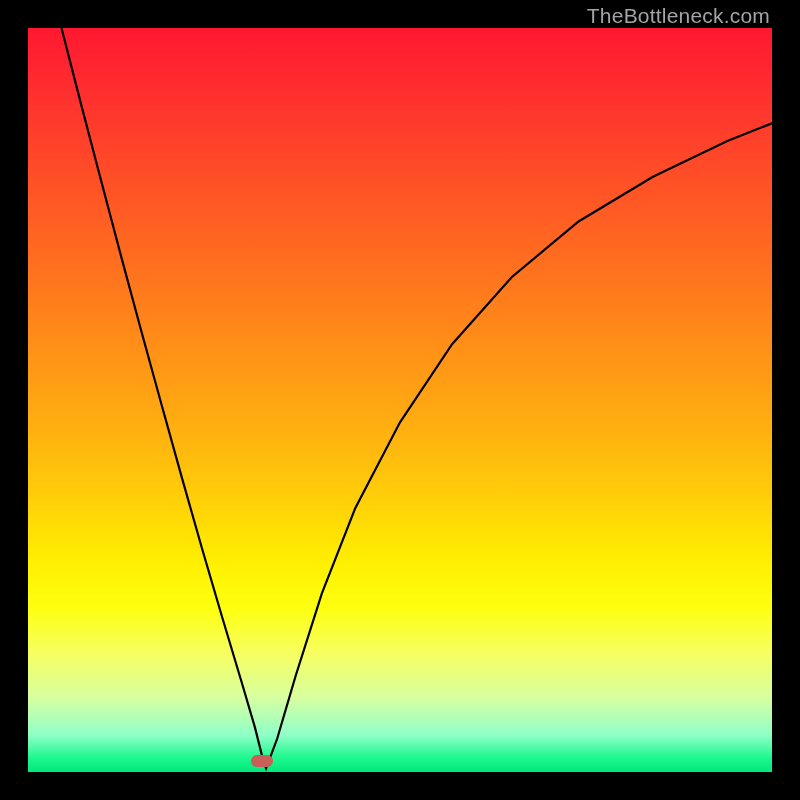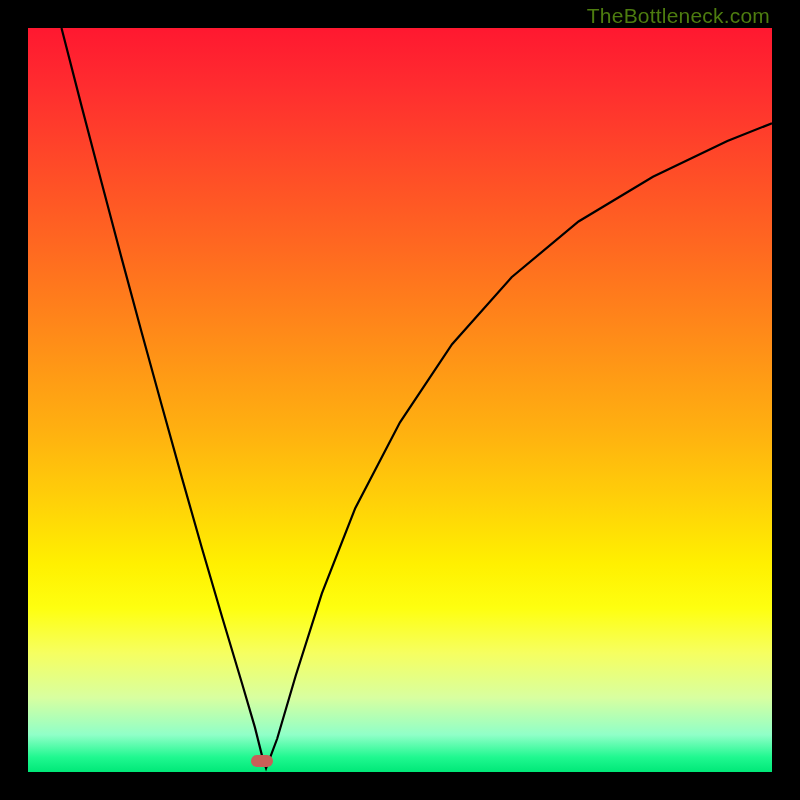--- a/index.html
+++ b/index.html
@@ -36,21 +36,21 @@
       #d8ffa0 90%,
       #90ffc8 95%,
       #20f890 98%,
       #00e878 100%
     );
   }
   .watermark {
     position: absolute;
     top: 4px;
     right: 30px;
-    color: #4d7c0f;
+    color: #a3a3a3;
     font-size: 21px;
     font-weight: 500;
     letter-spacing: 0.2px;
   }
   svg.curve {
     position: absolute;
     inset: 0;
     width: 100%;
     height: 100%;
   }

